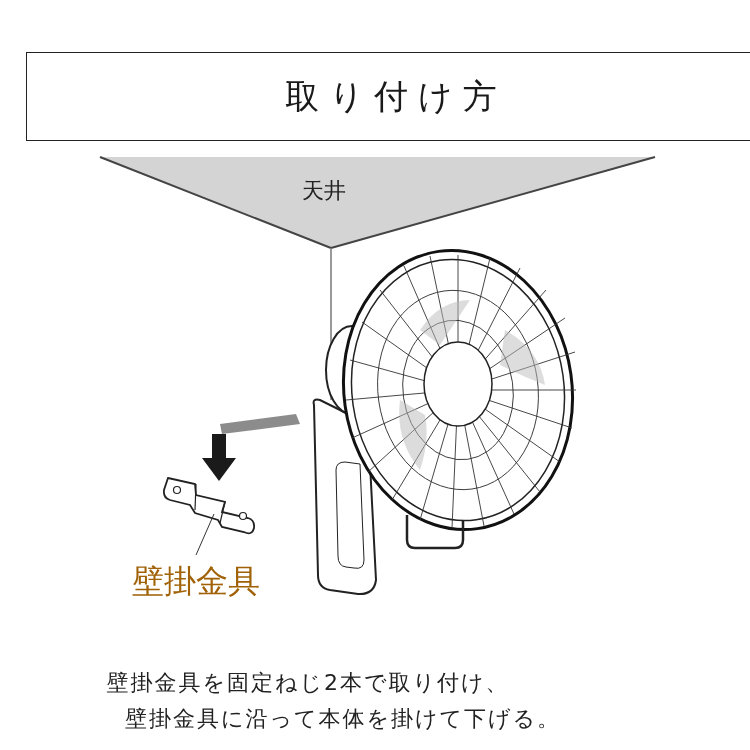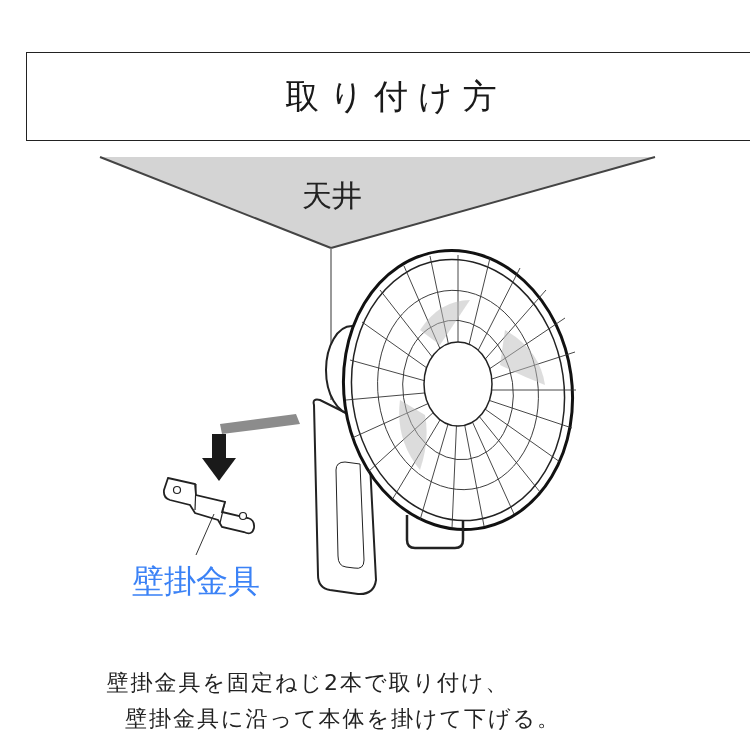--- a/index.html
+++ b/index.html
@@ -4,22 +4,22 @@
   <style>
     html, body { margin: 0; padding: 0; background: #ffffff; }
     body { width: 750px; height: 750px; position: relative; overflow: hidden;
            font-family: "DejaVu Sans", sans-serif; color: #222; }
     .title-box { position: absolute; left: 26px; top: 52px; width: 740px; height: 89px;
                  border: 1.5px solid #222; box-sizing: border-box;
                  display: flex; align-items: center; justify-content: center; }
     .title-text { font-family: "DejaVu Serif", serif; font-size: 34px; letter-spacing: 10px;
                   color: #1a1a1a; }
     svg.scene { position: absolute; left: 0; top: 0; }
-    .ceiling-label { position: absolute; left: 302px; top: 176px; font-size: 30px; color: #222; }
-    .bracket-label { position: absolute; left: 132px; top: 560px; font-size: 32px; color: #3b82f6; }
+    .ceiling-label { position: absolute; left: 302px; top: 176px; font-size: 22px; color: #222; }
+    .bracket-label { position: absolute; left: 132px; top: 560px; font-size: 32px; color: #a16207; }
     .caption { position: absolute; left: 0; width: 616px; text-align: center;
                font-size: 22px; color: #222; letter-spacing: 2px; }
     .caption.l1 { top: 668px; }
     .caption.l2 { top: 704px; margin-left: 35px; }
   </style>
 </head>
 <body>
 
 <div class="title-box">
   <span class="title-text">取り付け方</span>

